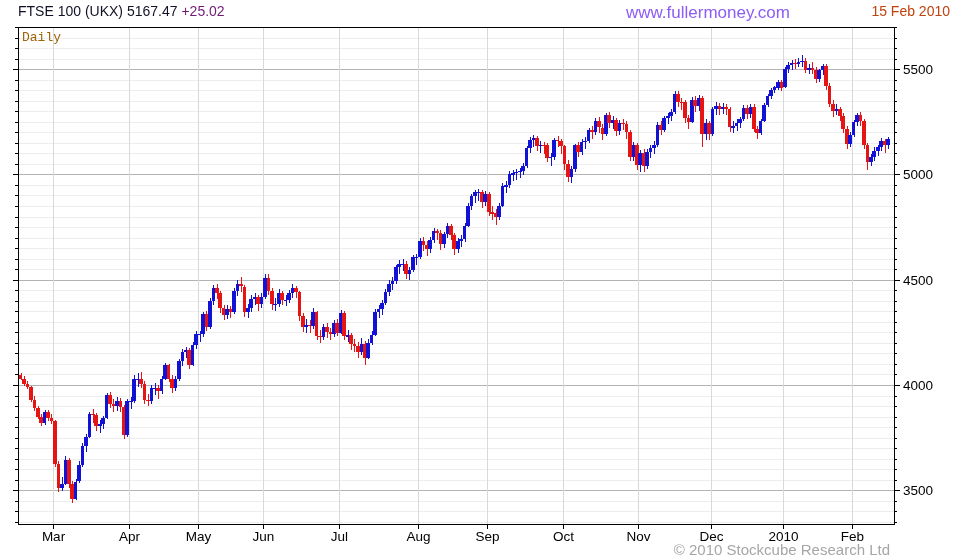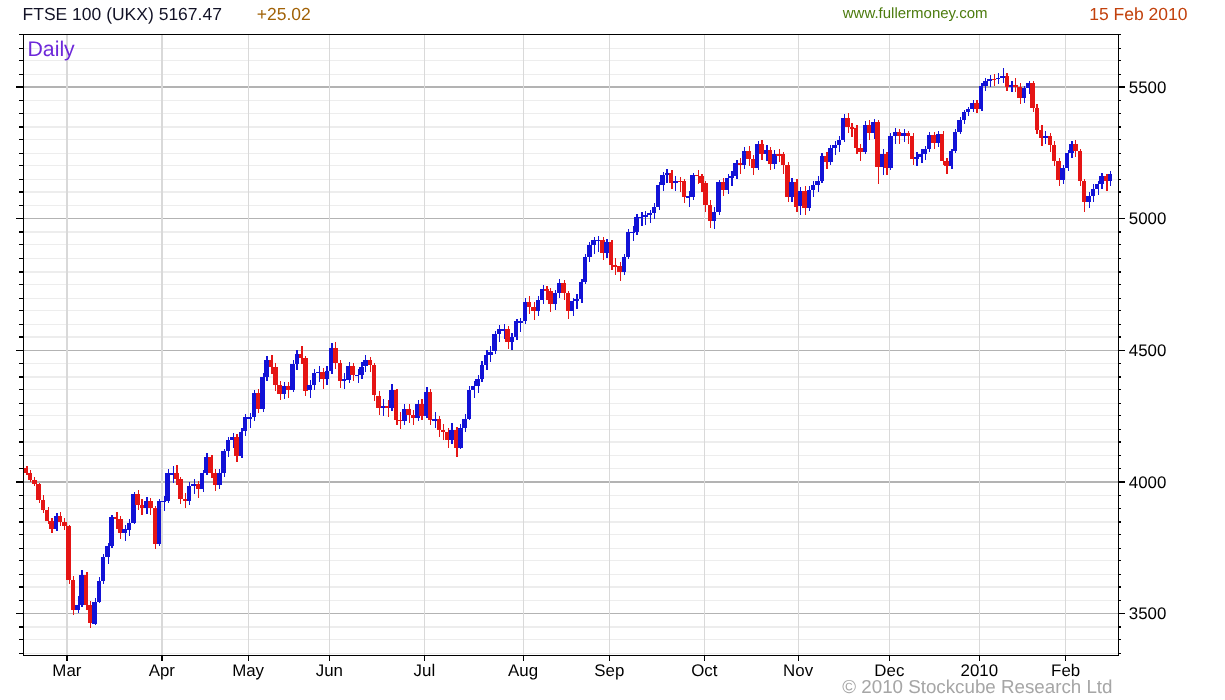--- a/index.html
+++ b/index.html
@@ -1,22 +1,22 @@
 <!DOCTYPE html>
 <html><head>
 <meta charset="utf-8">
 <style>
   html,body{margin:0;padding:0;background:#ffffff;}
   body{width:980px;height:560px;position:relative;overflow:hidden;
        font-family:"Liberation Sans","DejaVu Sans",sans-serif;}
   .hdr-left{position:absolute;left:18px;top:3px;font-size:14px;color:#121226;white-space:nowrap;}
-  .hdr-change{color:#a16207;margin-left:24px;}
-  .hdr-site{position:absolute;top:3px;right:190px;font-size:12px;color:#4d7c0f;white-space:nowrap;}
+  .hdr-change{color:#701a75;}
+  .hdr-site{position:absolute;top:3px;right:190px;font-size:17px;color:#8b5cf6;white-space:nowrap;}
   .hdr-date{position:absolute;top:3px;right:30px;font-size:14px;color:#c2410c;white-space:nowrap;}
-  .daily-label{position:absolute;left:22px;top:30px;font-size:17px;color:#6d28d9;}
+  .daily-label{position:absolute;left:22px;top:30px;font-size:13px;color:#a16207;font-family:Liberation Mono, monospace;}
   .copyright{position:absolute;right:90px;top:541px;font-size:15px;color:#a6a6a6;white-space:nowrap;}
   #chart-svg{position:absolute;left:0;top:0;}
   text.ylab,text.xlab{font-family:"Liberation Sans","DejaVu Sans",sans-serif;font-size:13.5px;fill:#000;}
 </style>
 </head>
 <body>
 
 <svg id="chart-svg" width="980" height="560">
     <g>
       <line x1="18" y1="522.5" x2="894" y2="522.5" stroke="#ededed" stroke-width="1" shape-rendering="crispEdges"></line>

